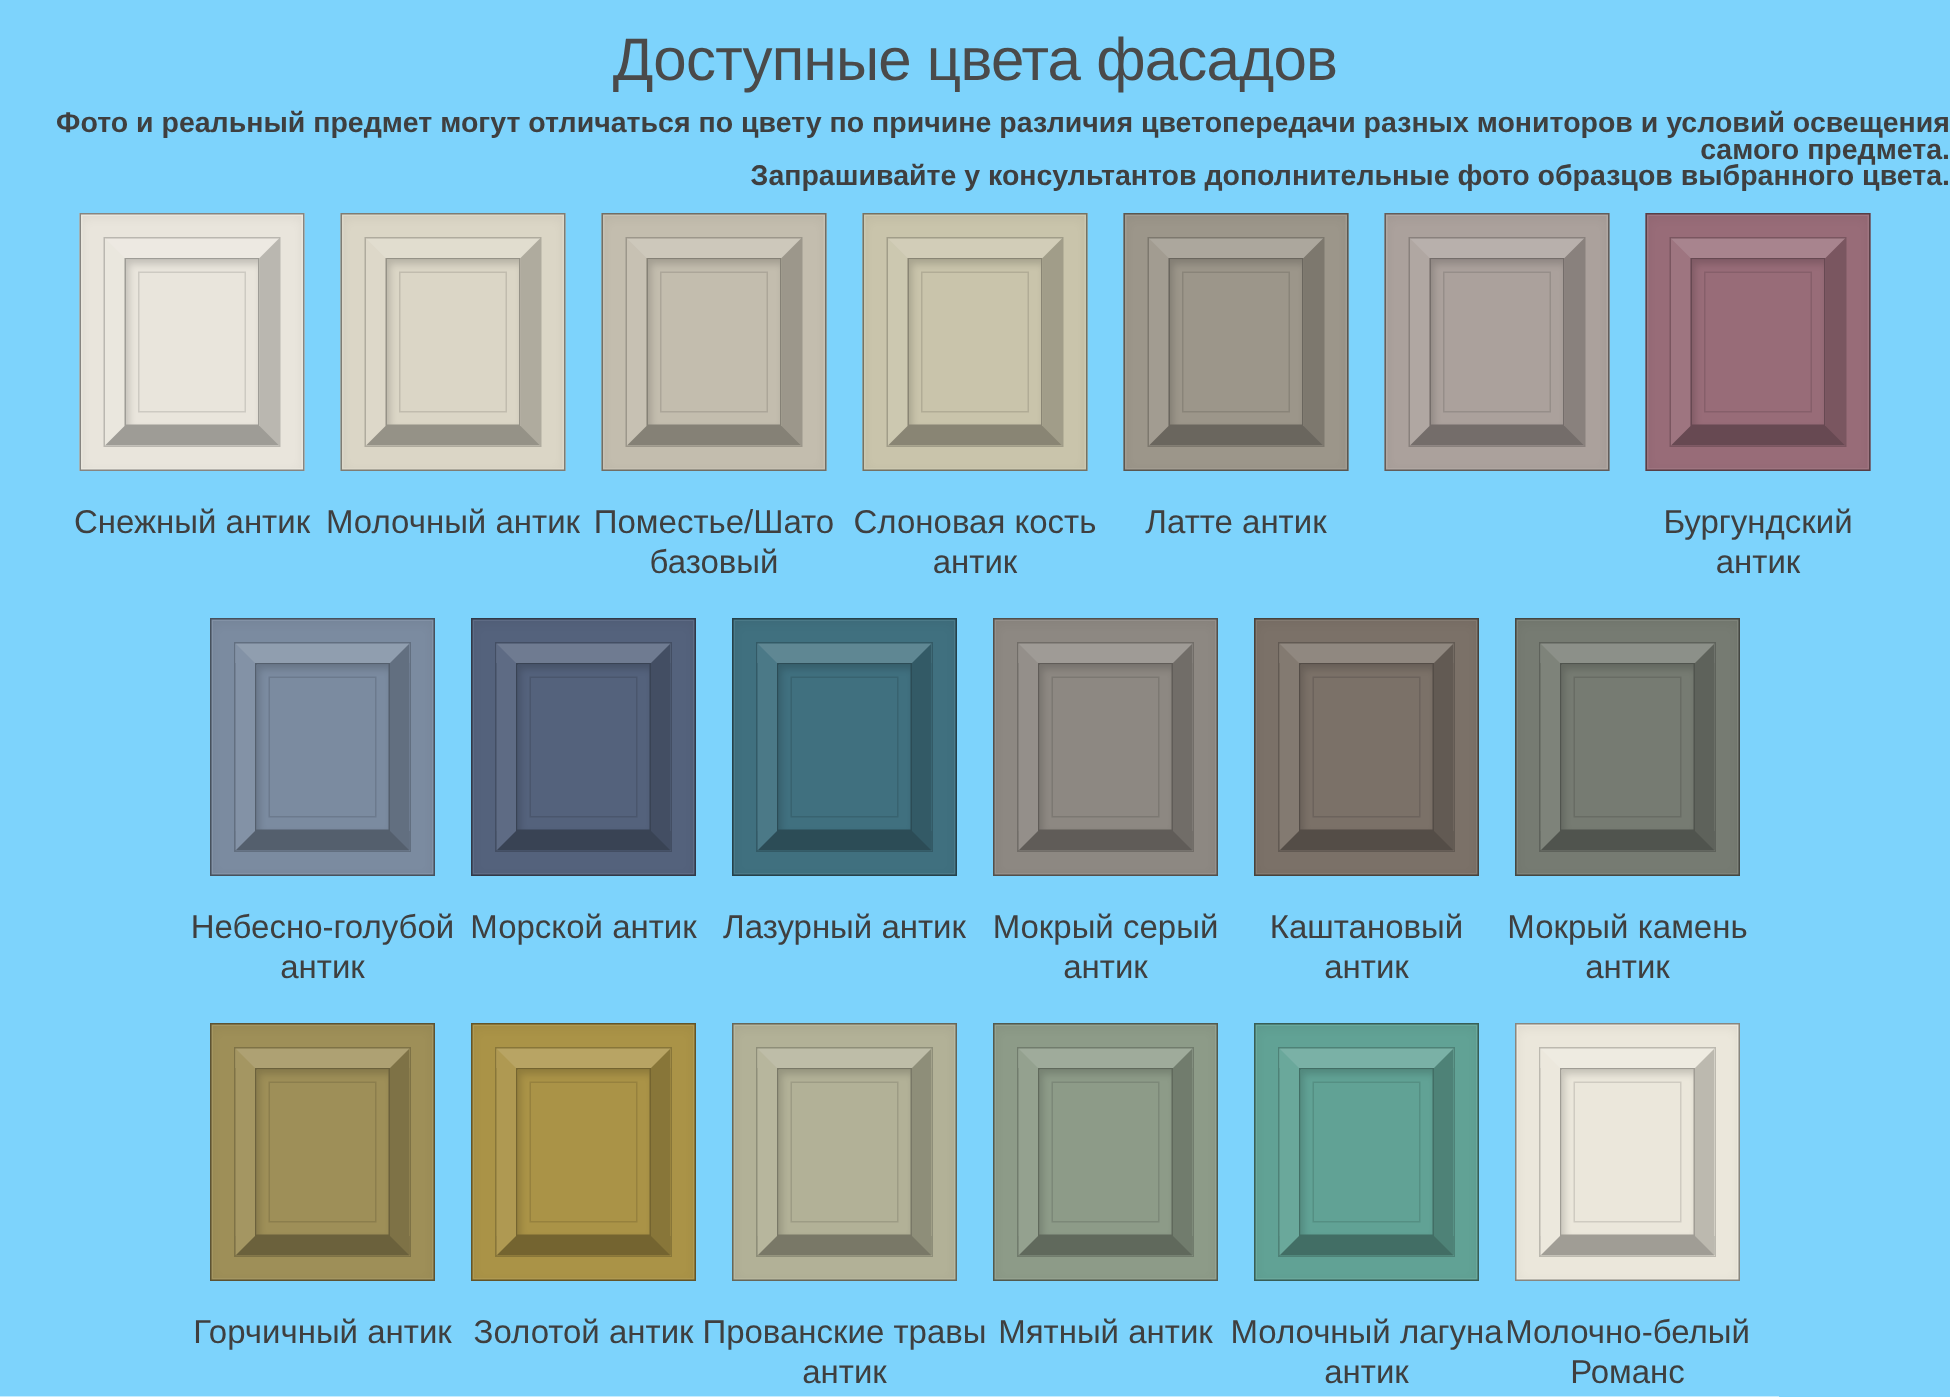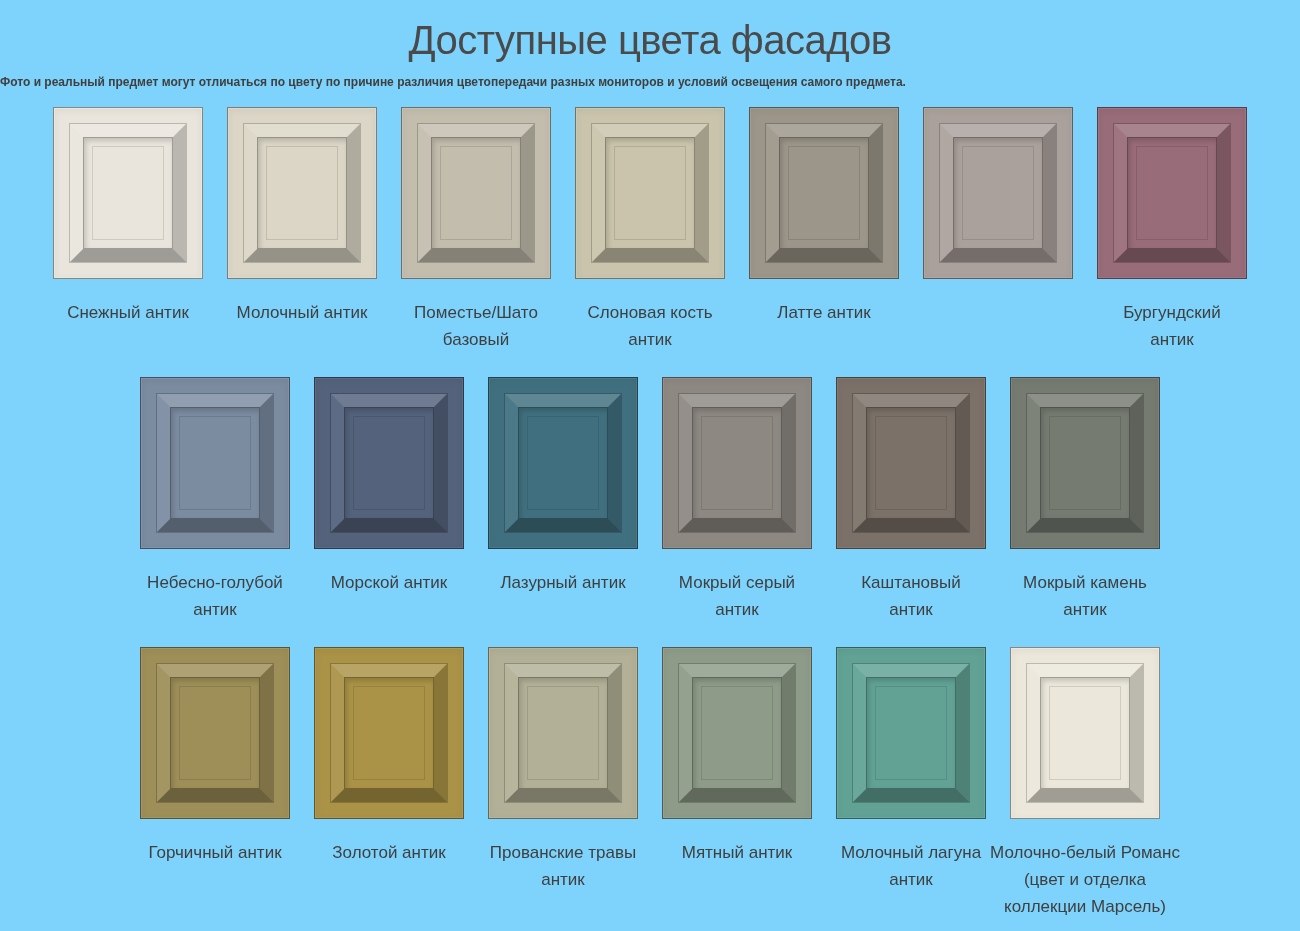--- a/index.html
+++ b/index.html
@@ -7,22 +7,22 @@
     width:1300px;height:931px;margin:0 auto;background:#7dd3fc;
     overflow:hidden;font-family:"Liberation Sans", sans-serif;
     position:relative;
   }
   .title{
     margin:16px auto 0 auto;text-align:center;
     font-size:40px;line-height:48px;letter-spacing:-0.5px;
     color:#4a4a4a;font-weight:400;
   }
   .subtitle{
-    margin:10px auto 0 auto;text-align:left;
-    font-size:12px;line-height:17.5px;font-weight:700;color:#3f3f3f;
+    margin:10px auto 0 auto;text-align:right;
+    font-size:19px;line-height:17.5px;font-weight:700;color:#3f3f3f;
   }
   .rows-wrap{margin-top:15px;}
   .row{
     display:flex;justify-content:center;align-items:flex-start;
     width:1218px;margin:0 auto;height:270px;
   }
   .tile{
     width:174px;display:flex;flex-direction:column;align-items:center;
     flex:0 0 174px;
   }
@@ -59,31 +59,32 @@
     box-shadow:0 0 0 1px var(--md);
   }
   .door.choc .panel{
     background:radial-gradient(ellipse at 50% 45%, var(--pc) 0%, var(--pe) 100%);
     border-color:#120a05;
     box-shadow:inset 2px 3px 6px rgba(0,0,0,0.45);
   }
   .door.choc .panel-line{border-color:rgba(0,0,0,0.45);}
   .label{
     margin-top:20px;width:236px;
-    text-align:center;font-size:17px;line-height:27px;color:#3f3f3f;
+    text-align:center;font-size:22px;line-height:27px;color:#3f3f3f;
     white-space:pre-line;
   }
 </style>
 </head>
 <body>
 
 <div class="page">
   <div class="title">Доступные цвета фасадов</div>
   <div class="subtitle">
     <div>Фото и реальный предмет могут отличаться по цвету по причине различия цветопередачи разных мониторов и условий освещения самого предмета.</div>
+    <div>Запрашивайте у консультантов дополнительные фото образцов выбранного цвета.</div>
   </div>
   <div class="rows-wrap">
     <div class="row">
   <div class="tile">
     <div class="door" style="--b: #e9e5dc; --l1: rgb(237,233,226); --l05: rgb(234,231,222); --d05: rgb(205,202,194); --d1: rgb(186,183,176); --d2: rgb(158,156,150); --d3: rgb(135,133,128);">
       <div class="molding">
         <div class="panel">
           <div class="panel-line"></div>
         </div>
       </div>

